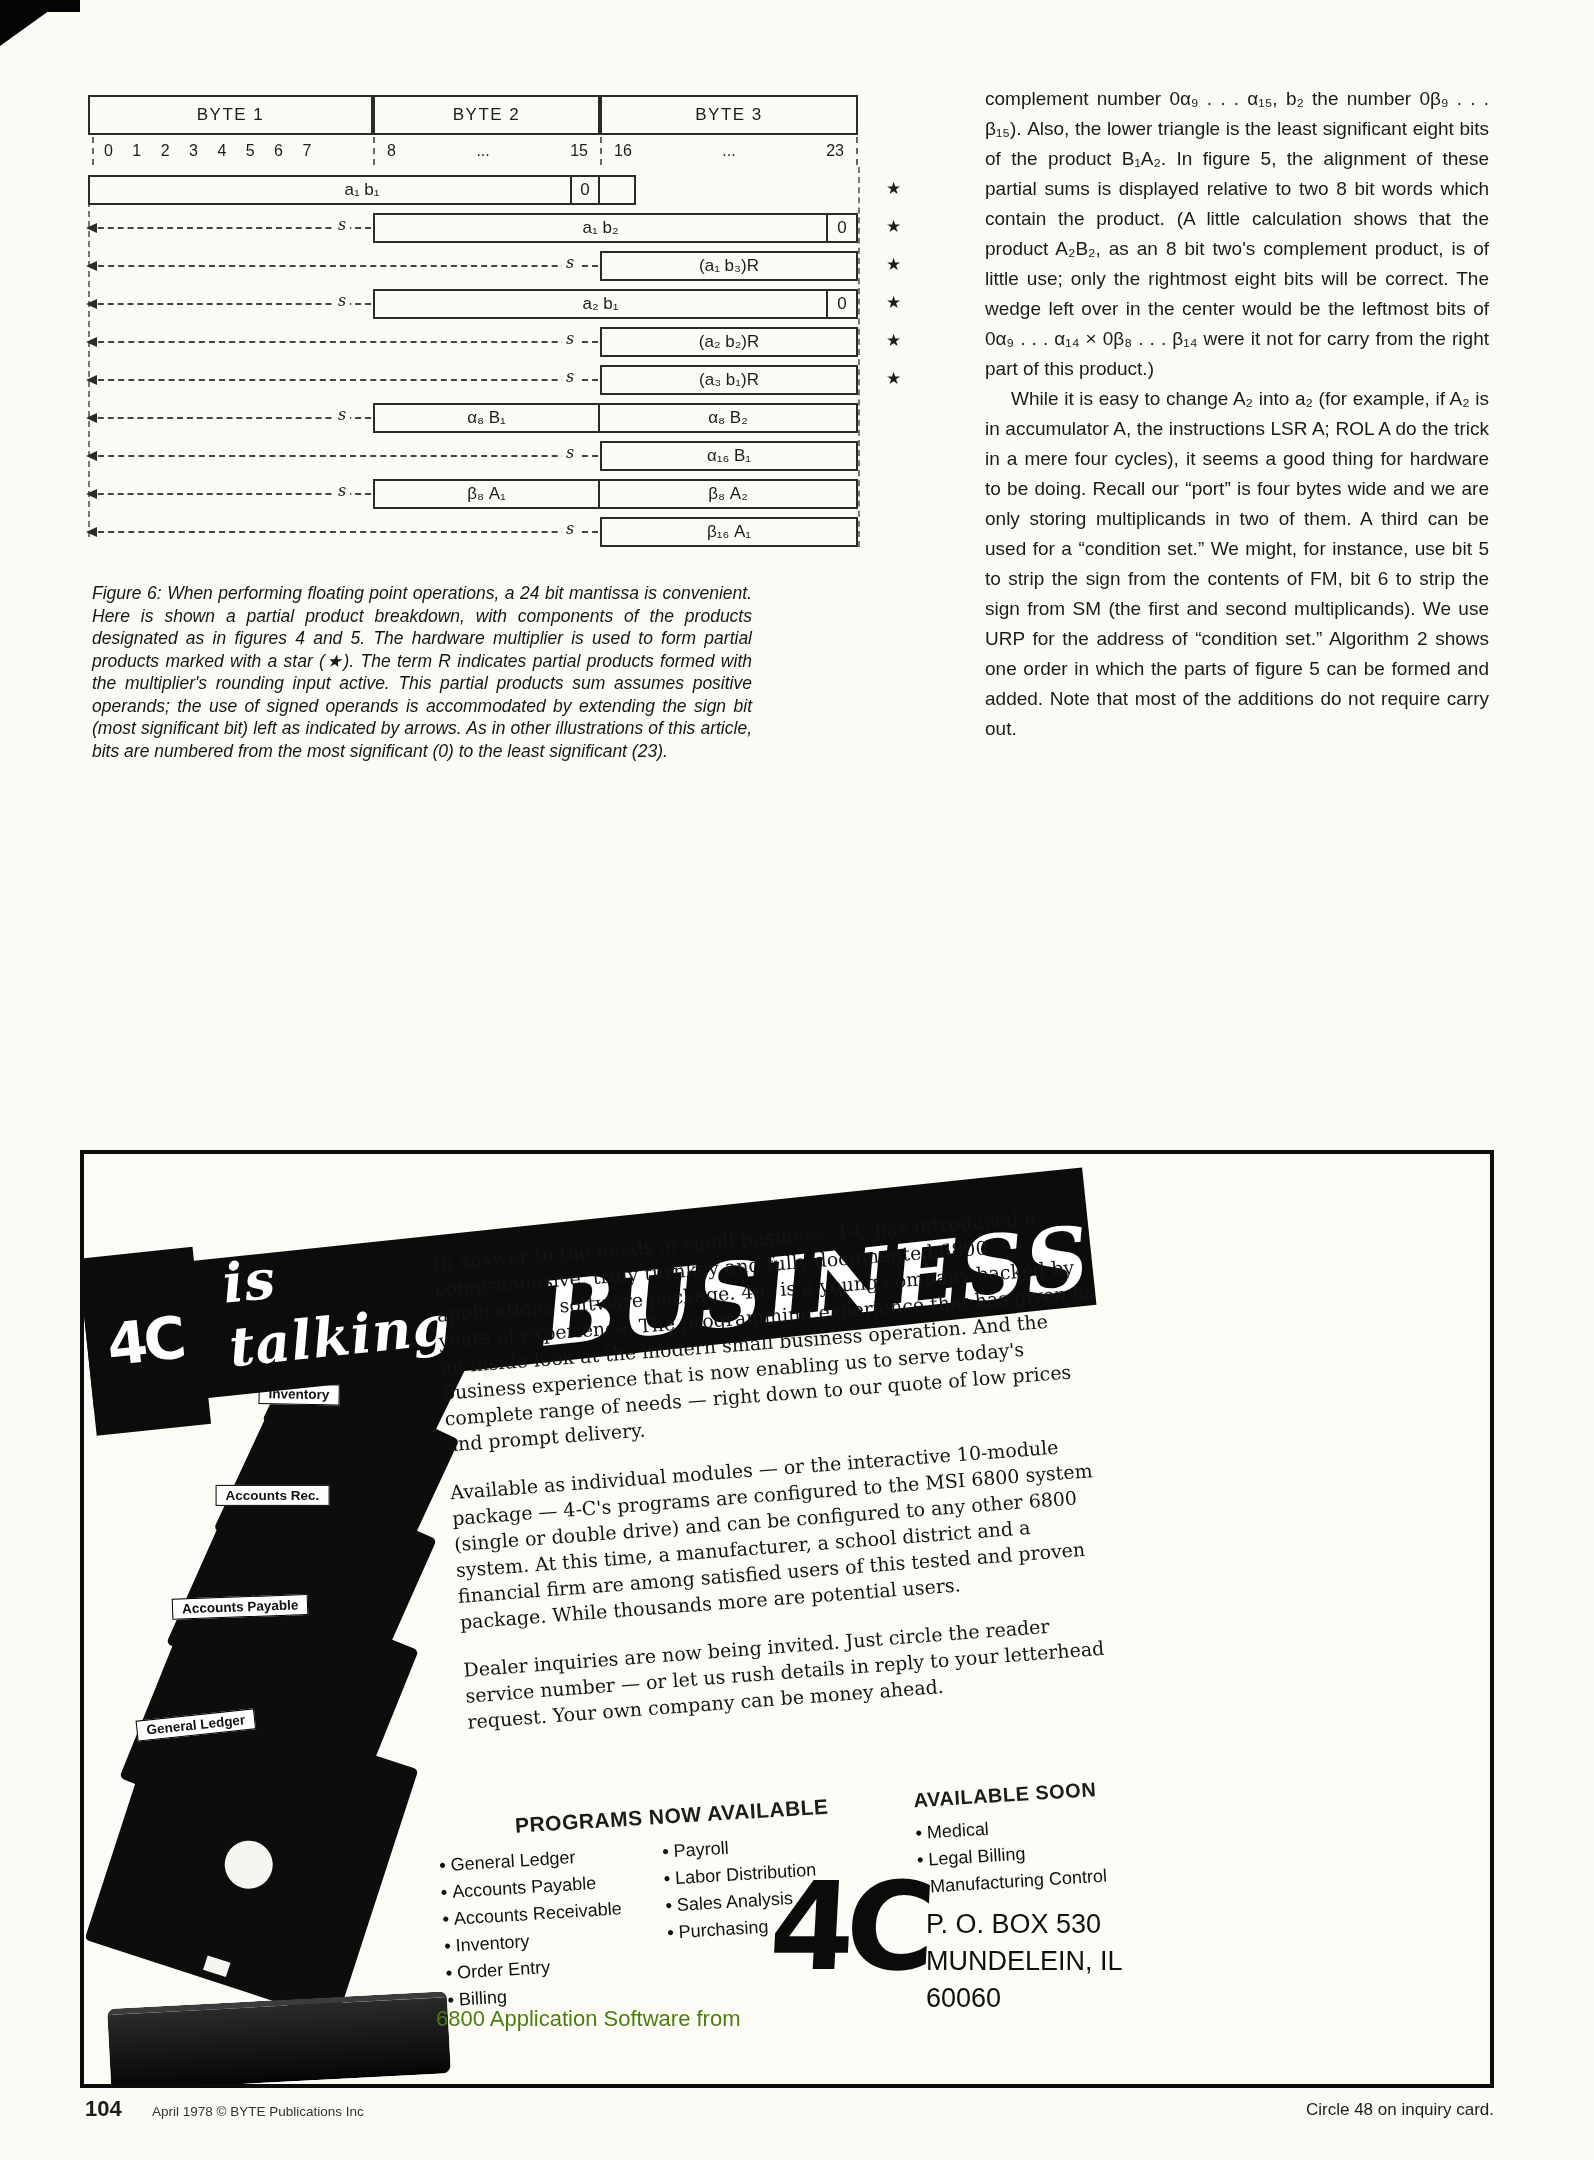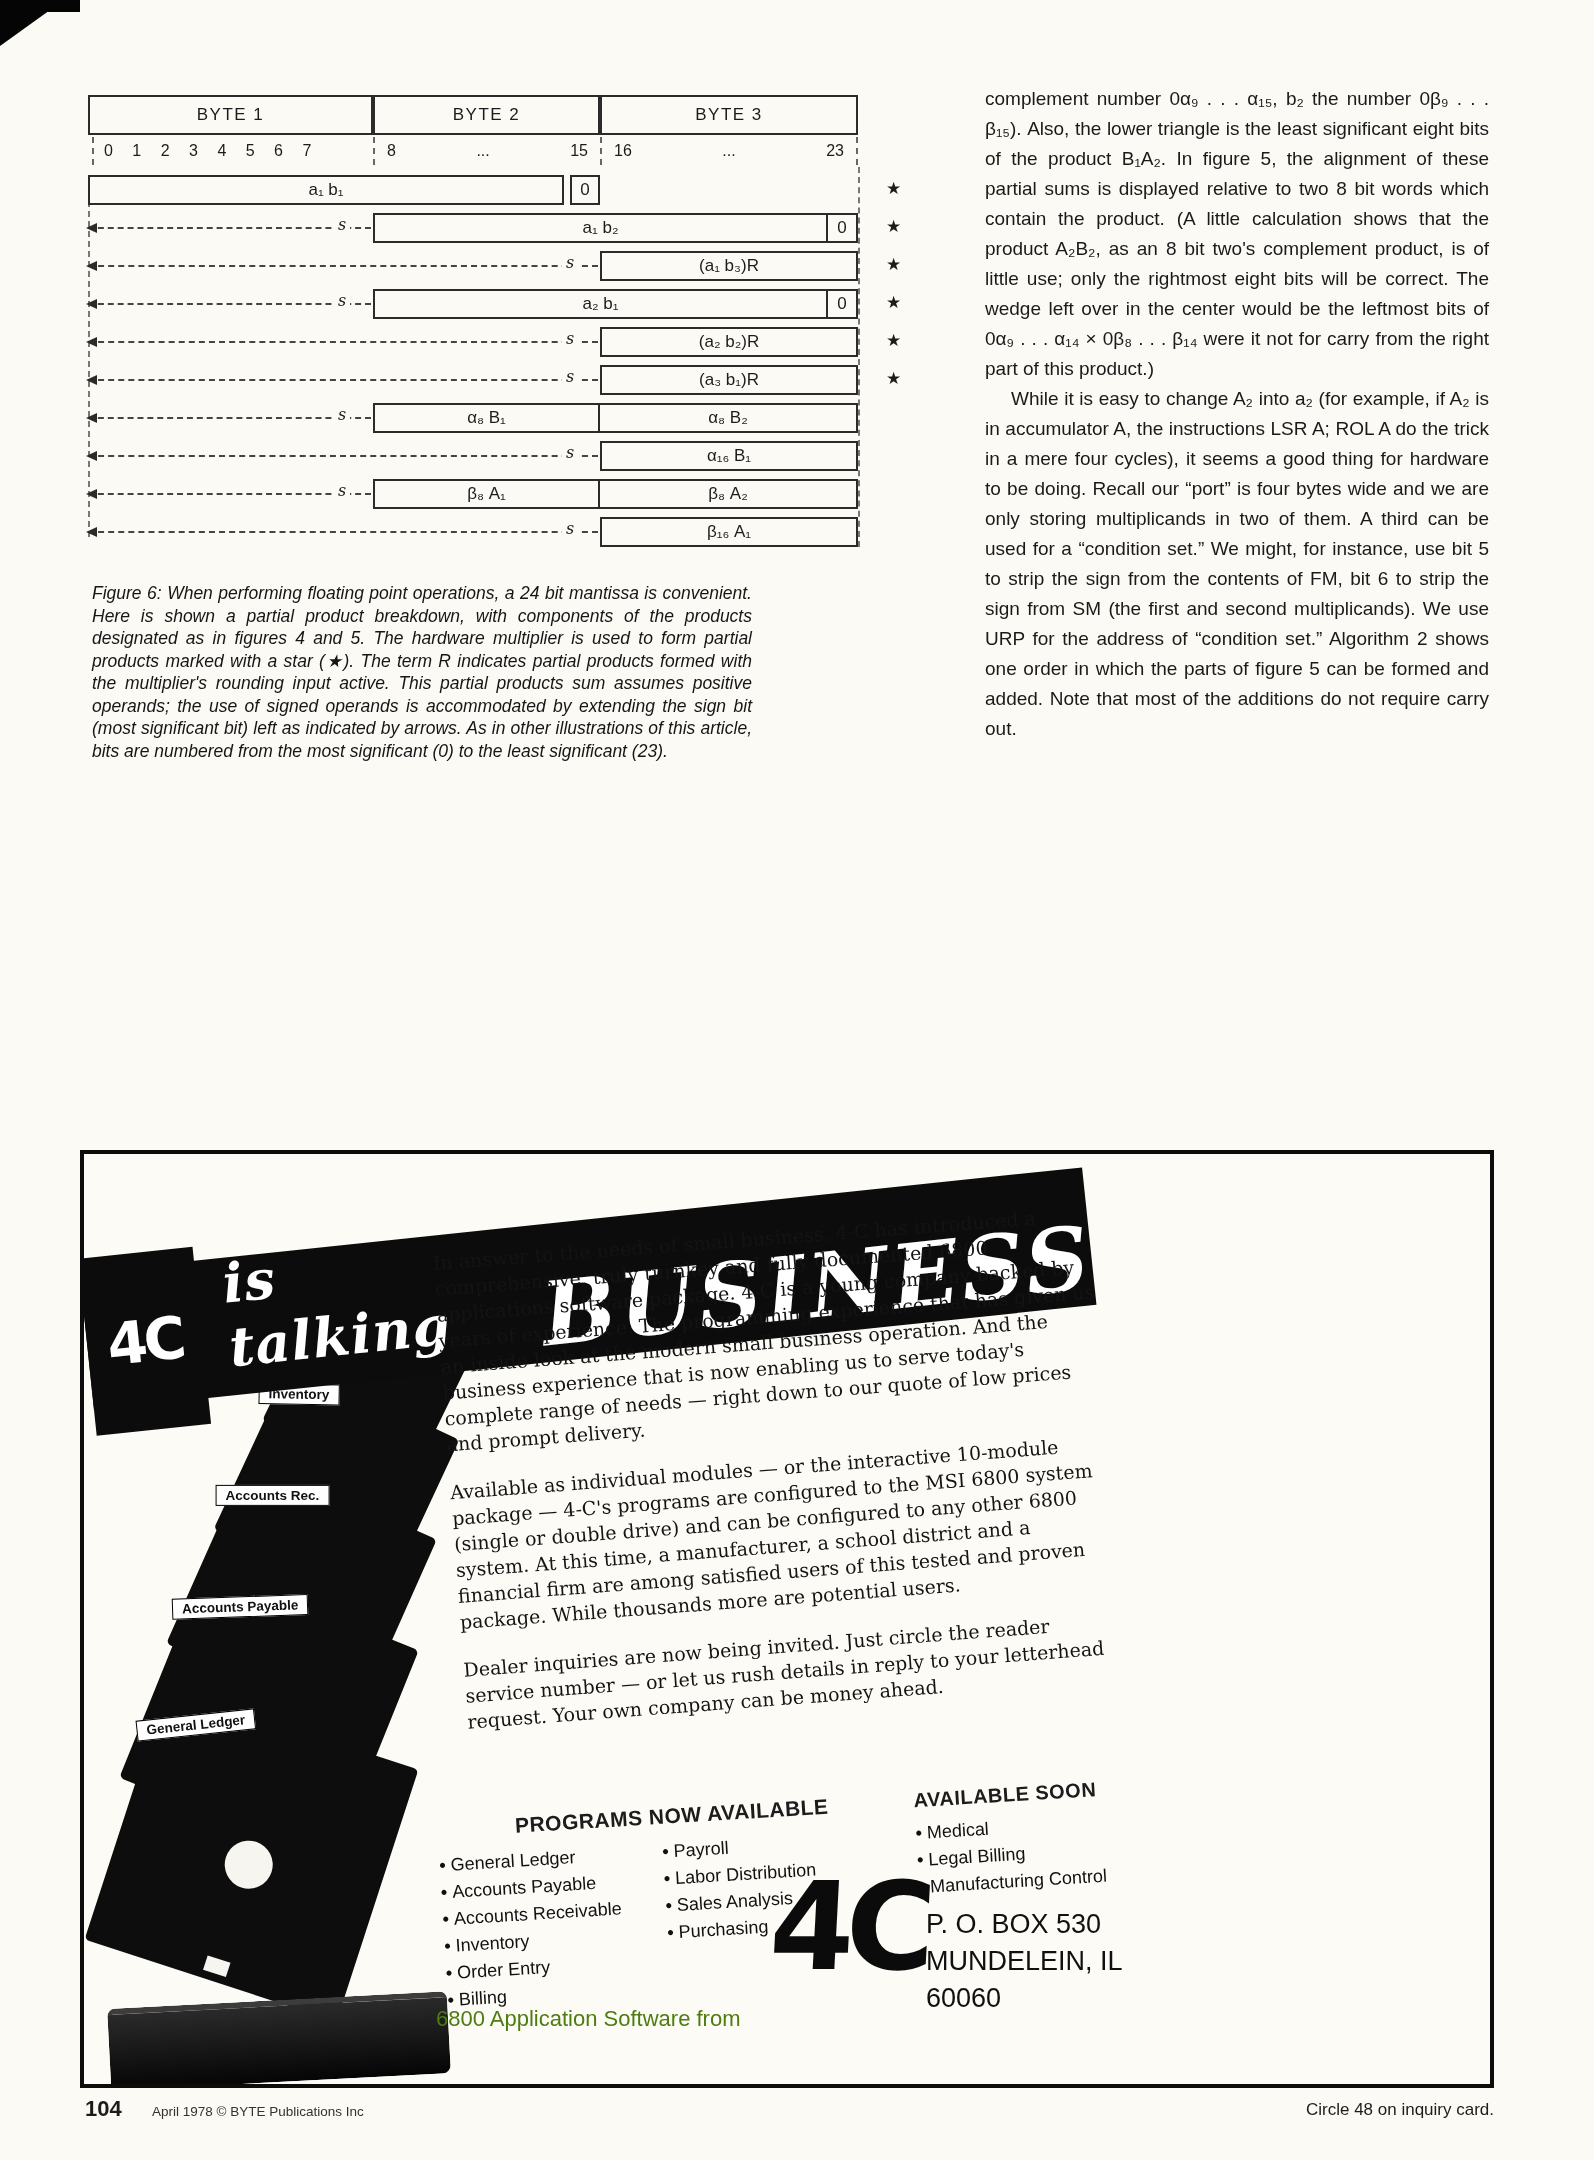--- a/index.html
+++ b/index.html
@@ -111,21 +111,21 @@
   </div>
   <div class="bcell spread last" style="left:512px;width:258px">
     <span>16</span>
     <span>...</span>
     <span>23</span>
   </div>
 
   <div class="vdash" style="left:0;top:96px;height:346px"></div>
   <div class="vdash" style="left:770px;top:72px;height:380px"></div>
 
-  <div class="dbox" style="left:0;top:80px;width:476px">a₁ b₁</div>
+  <div class="dbox" style="left:0;top:80px;width:548px">a₁ b₁</div>
   <div class="dbox" style="left:482px;top:80px;width:30px">0</div>
   <span class="dstar" style="left:798px;top:83px">★</span>
 
   <div class="arr" style="left:0;top:132px;width:283px"></div>
   <span class="slab" style="left:246px;top:120px">s</span>
   <div class="dbox" style="left:285px;top:118px;width:455px">a₁ b₂</div>
   <div class="dbox" style="left:738px;top:118px;width:32px">0</div>
   <span class="dstar" style="left:798px;top:121px">★</span>
 
   <div class="arr" style="left:0;top:170px;width:510px"></div>

